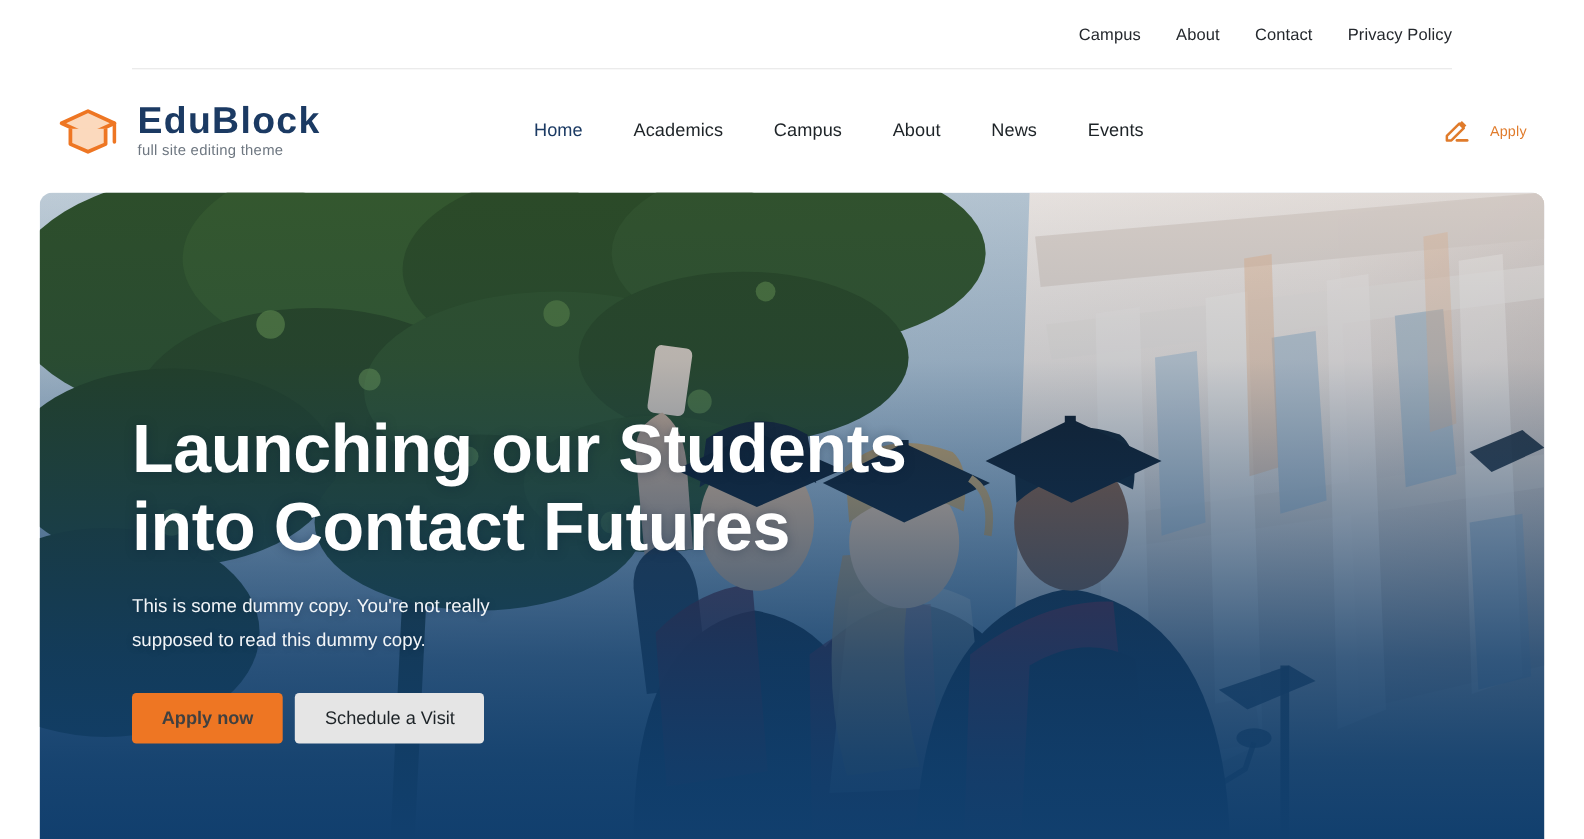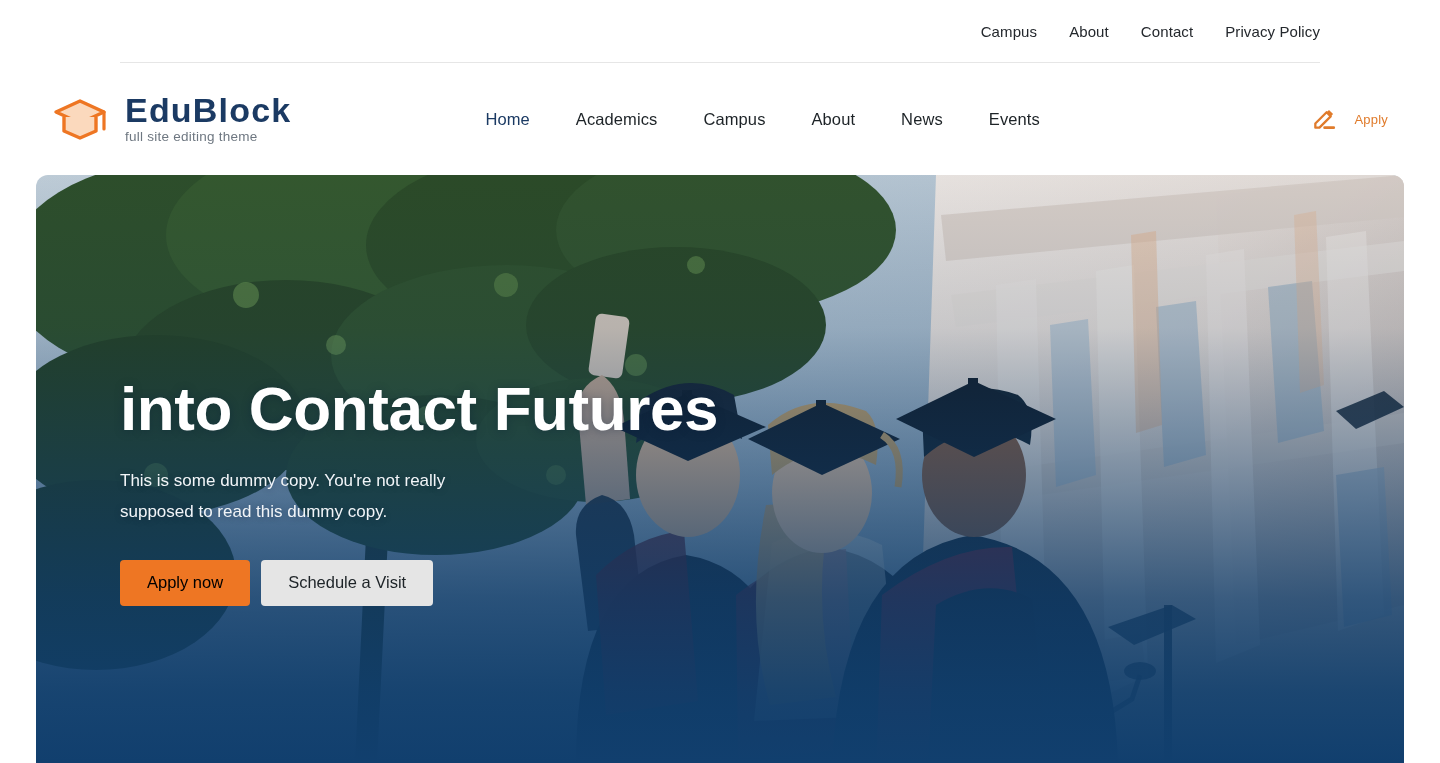--- a/index.html
+++ b/index.html
@@ -198,21 +198,22 @@
     border-radius: 4px;
     font-size: 16.5px;
     text-decoration: none;
     cursor: pointer;
     border: none;
     white-space: nowrap;
     font-family: inherit;
   }
   .btn-primary {
     background: #ee7623;
-    color: #000000;
+    color: #404040;
+    font-weight: bold;
   }
   .btn-secondary {
     background: #e5e5e5;
     color: #1d2327;
   }
 </style>
 </head>
 <body>
 
 <div class="topbar">
@@ -393,20 +394,21 @@
       </g>
 
       <polygon points="1300,236 1348,216 1368,232 1320,254" fill="#14202b" opacity="0.85"></polygon>
     </svg>
   </div>
 
   <div class="hero-tint"></div>
 
   <div class="hero-content">
     <h1 class="hero-title">
+      <span class="hero-title-line">Launching our Students</span>
       <span class="hero-title-line">into Contact Futures</span>
     </h1>
     <p class="hero-sub">This is some dummy copy. You're not really supposed to read this dummy copy.</p>
     <div class="hero-actions">
       <a class="btn btn-primary">Apply now</a>
       <a class="btn btn-secondary">Schedule a Visit</a>
     </div>
   </div>
 
 </section>

